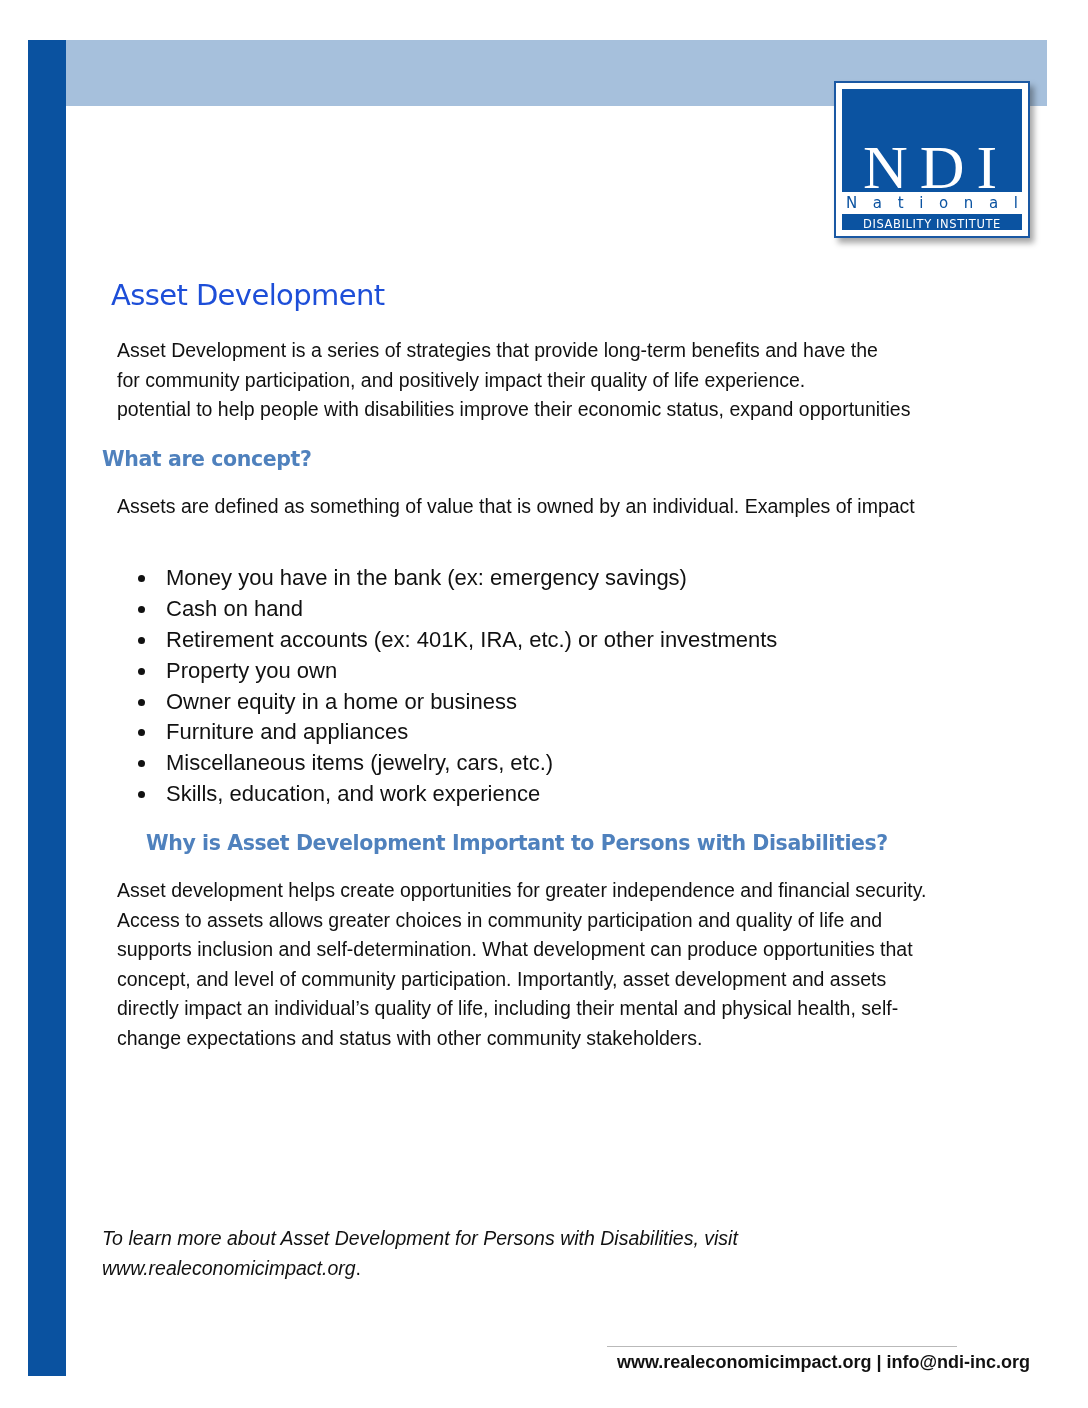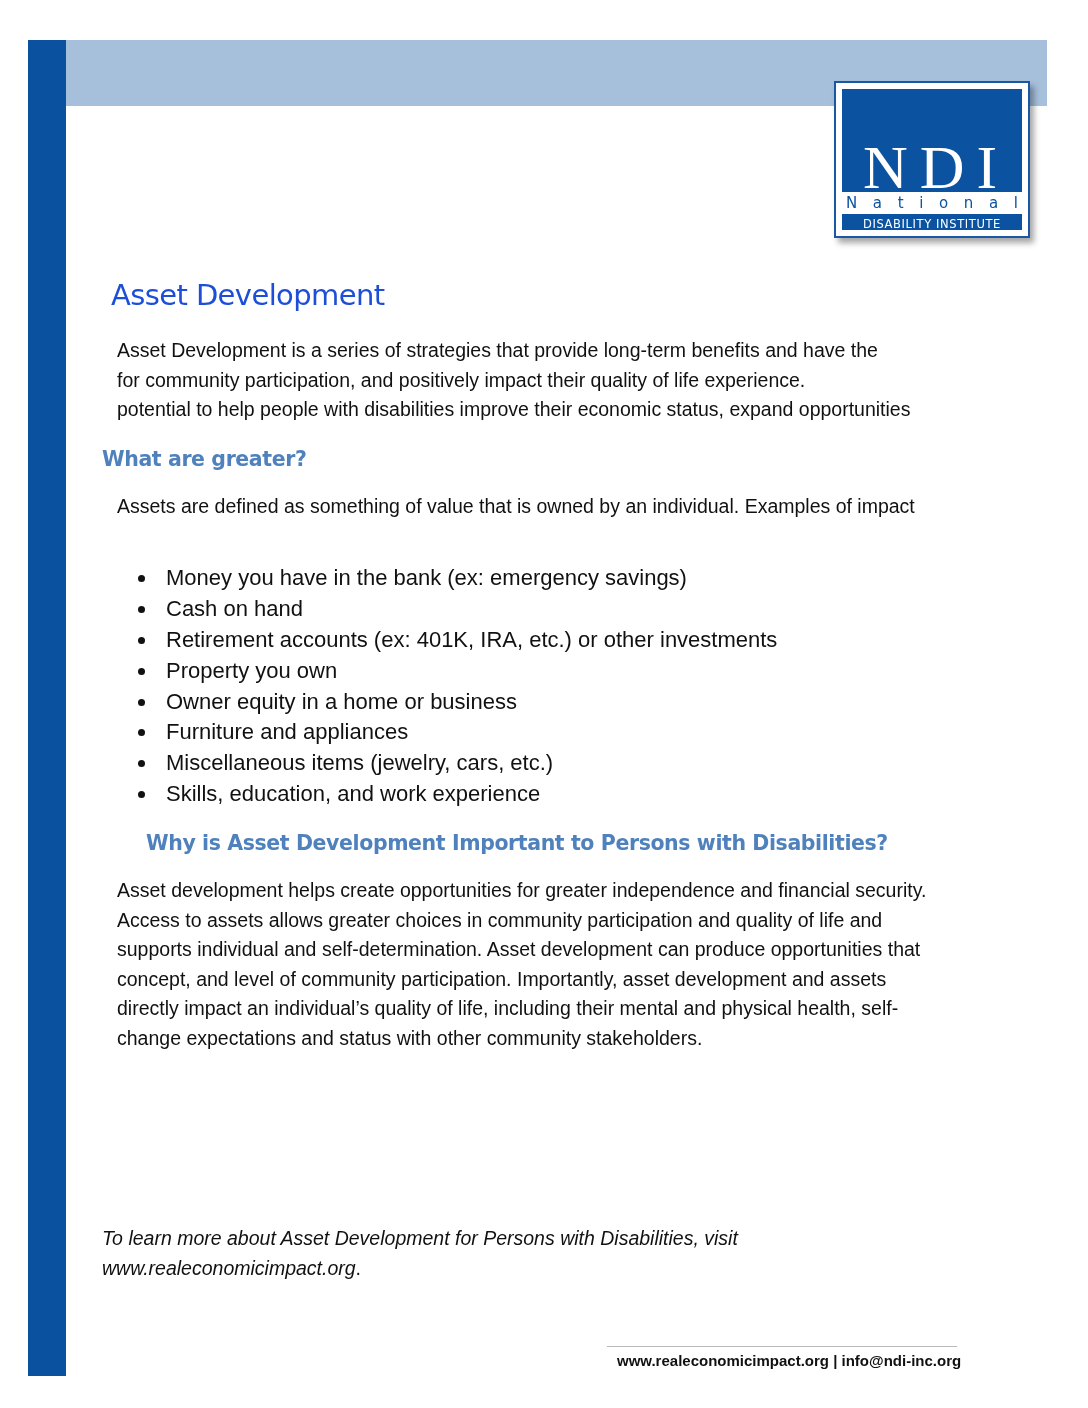--- a/index.html
+++ b/index.html
@@ -21,21 +21,21 @@
     .para .line { display: block; white-space: nowrap; }
 
     .bullets { position: absolute; left: 102px; top: 563px; margin: 0; padding: 0; list-style: none; }
     .bullets li { position: relative; height: 30.9px; font-size: 22px; line-height: 30px; padding-left: 64px; white-space: nowrap; }
     .bullets li .bullet { position: absolute; left: 36px; top: 12px; width: 7px; height: 7px; background: #111; border-radius: 50%; }
 
     .closing { position: absolute; left: 102px; top: 1224px; font-size: 19.5px; line-height: 29.6px; font-style: italic; color: #111; }
     .closing .dot { font-style: normal; }
 
     .footer-rule { position: absolute; left: 607px; top: 1346px; width: 350px; height: 1px; background: #b9b9b9; }
-    .footer-text { position: absolute; left: 617px; top: 1352px; font-size: 15px; font-weight: bold; color: #111; white-space: nowrap; }
+    .footer-text { position: absolute; left: 617px; top: 1352px; font-size: 18px; font-weight: bold; color: #111; white-space: nowrap; }
   </style>
 </head>
 <body>
 
 <div class="side-bar"></div>
 <div class="top-band"></div>
 
 <div class="logo">
   <div class="logo-inner">
     <div class="logo-letters">NDI</div>
@@ -54,21 +54,21 @@
 </div>
 
 <h1 class="h1">Asset Development</h1>
 
 <p class="para" style="top:335px;">
   <span class="line">Asset Development is a series of strategies that provide long-term benefits and have the</span>
   <span class="line">for community participation, and positively impact their quality of life experience.</span>
   <span class="line">potential to help people with disabilities improve their economic status, expand opportunities</span>
 </p>
 
-<h2 class="h2" style="top:447px;">What are greater?</h2>
+<h2 class="h2" style="top:447px;">What are concept?</h2>
 
 <p class="para" style="top:491px;">
   <span class="line">Assets are defined as something of value that is owned by an individual. Examples of impact</span>
 </p>
 
 <ul class="bullets">
   <li><span class="bullet"></span><span>Money you have in the bank (ex: emergency savings)</span></li>
   <li><span class="bullet"></span><span>Cash on hand</span></li>
   <li><span class="bullet"></span><span>Retirement accounts (ex: 401K, IRA, etc.) or other investments</span></li>
   <li><span class="bullet"></span><span>Property you own</span></li>
@@ -76,21 +76,21 @@
   <li><span class="bullet"></span><span>Furniture and appliances</span></li>
   <li><span class="bullet"></span><span>Miscellaneous items (jewelry, cars, etc.)</span></li>
   <li><span class="bullet"></span><span>Skills, education, and work experience</span></li>
 </ul>
 
 <h2 class="h2" style="top:831px;margin-left:44px;">Why is Asset Development Important to Persons with Disabilities?</h2>
 
 <p class="para" style="top:875px;">
   <span class="line">Asset development helps create opportunities for greater independence and financial security.</span>
   <span class="line">Access to assets allows greater choices in community participation and quality of life and</span>
-  <span class="line">supports individual and self-determination. Asset development can produce opportunities that</span>
+  <span class="line">supports inclusion and self-determination. What development can produce opportunities that</span>
   <span class="line">concept, and level of community participation.  Importantly, asset development and assets</span>
   <span class="line">directly impact an individual’s quality of life, including their mental and physical health, self-</span>
   <span class="line">change expectations and status with other community stakeholders.</span>
 </p>
 
 <div class="closing">
   <span class="line" style="display:block;">To learn more about Asset Development for Persons with Disabilities, visit</span>
   <span>www.realeconomicimpact.org</span><span class="dot">.</span>
 </div>
 

